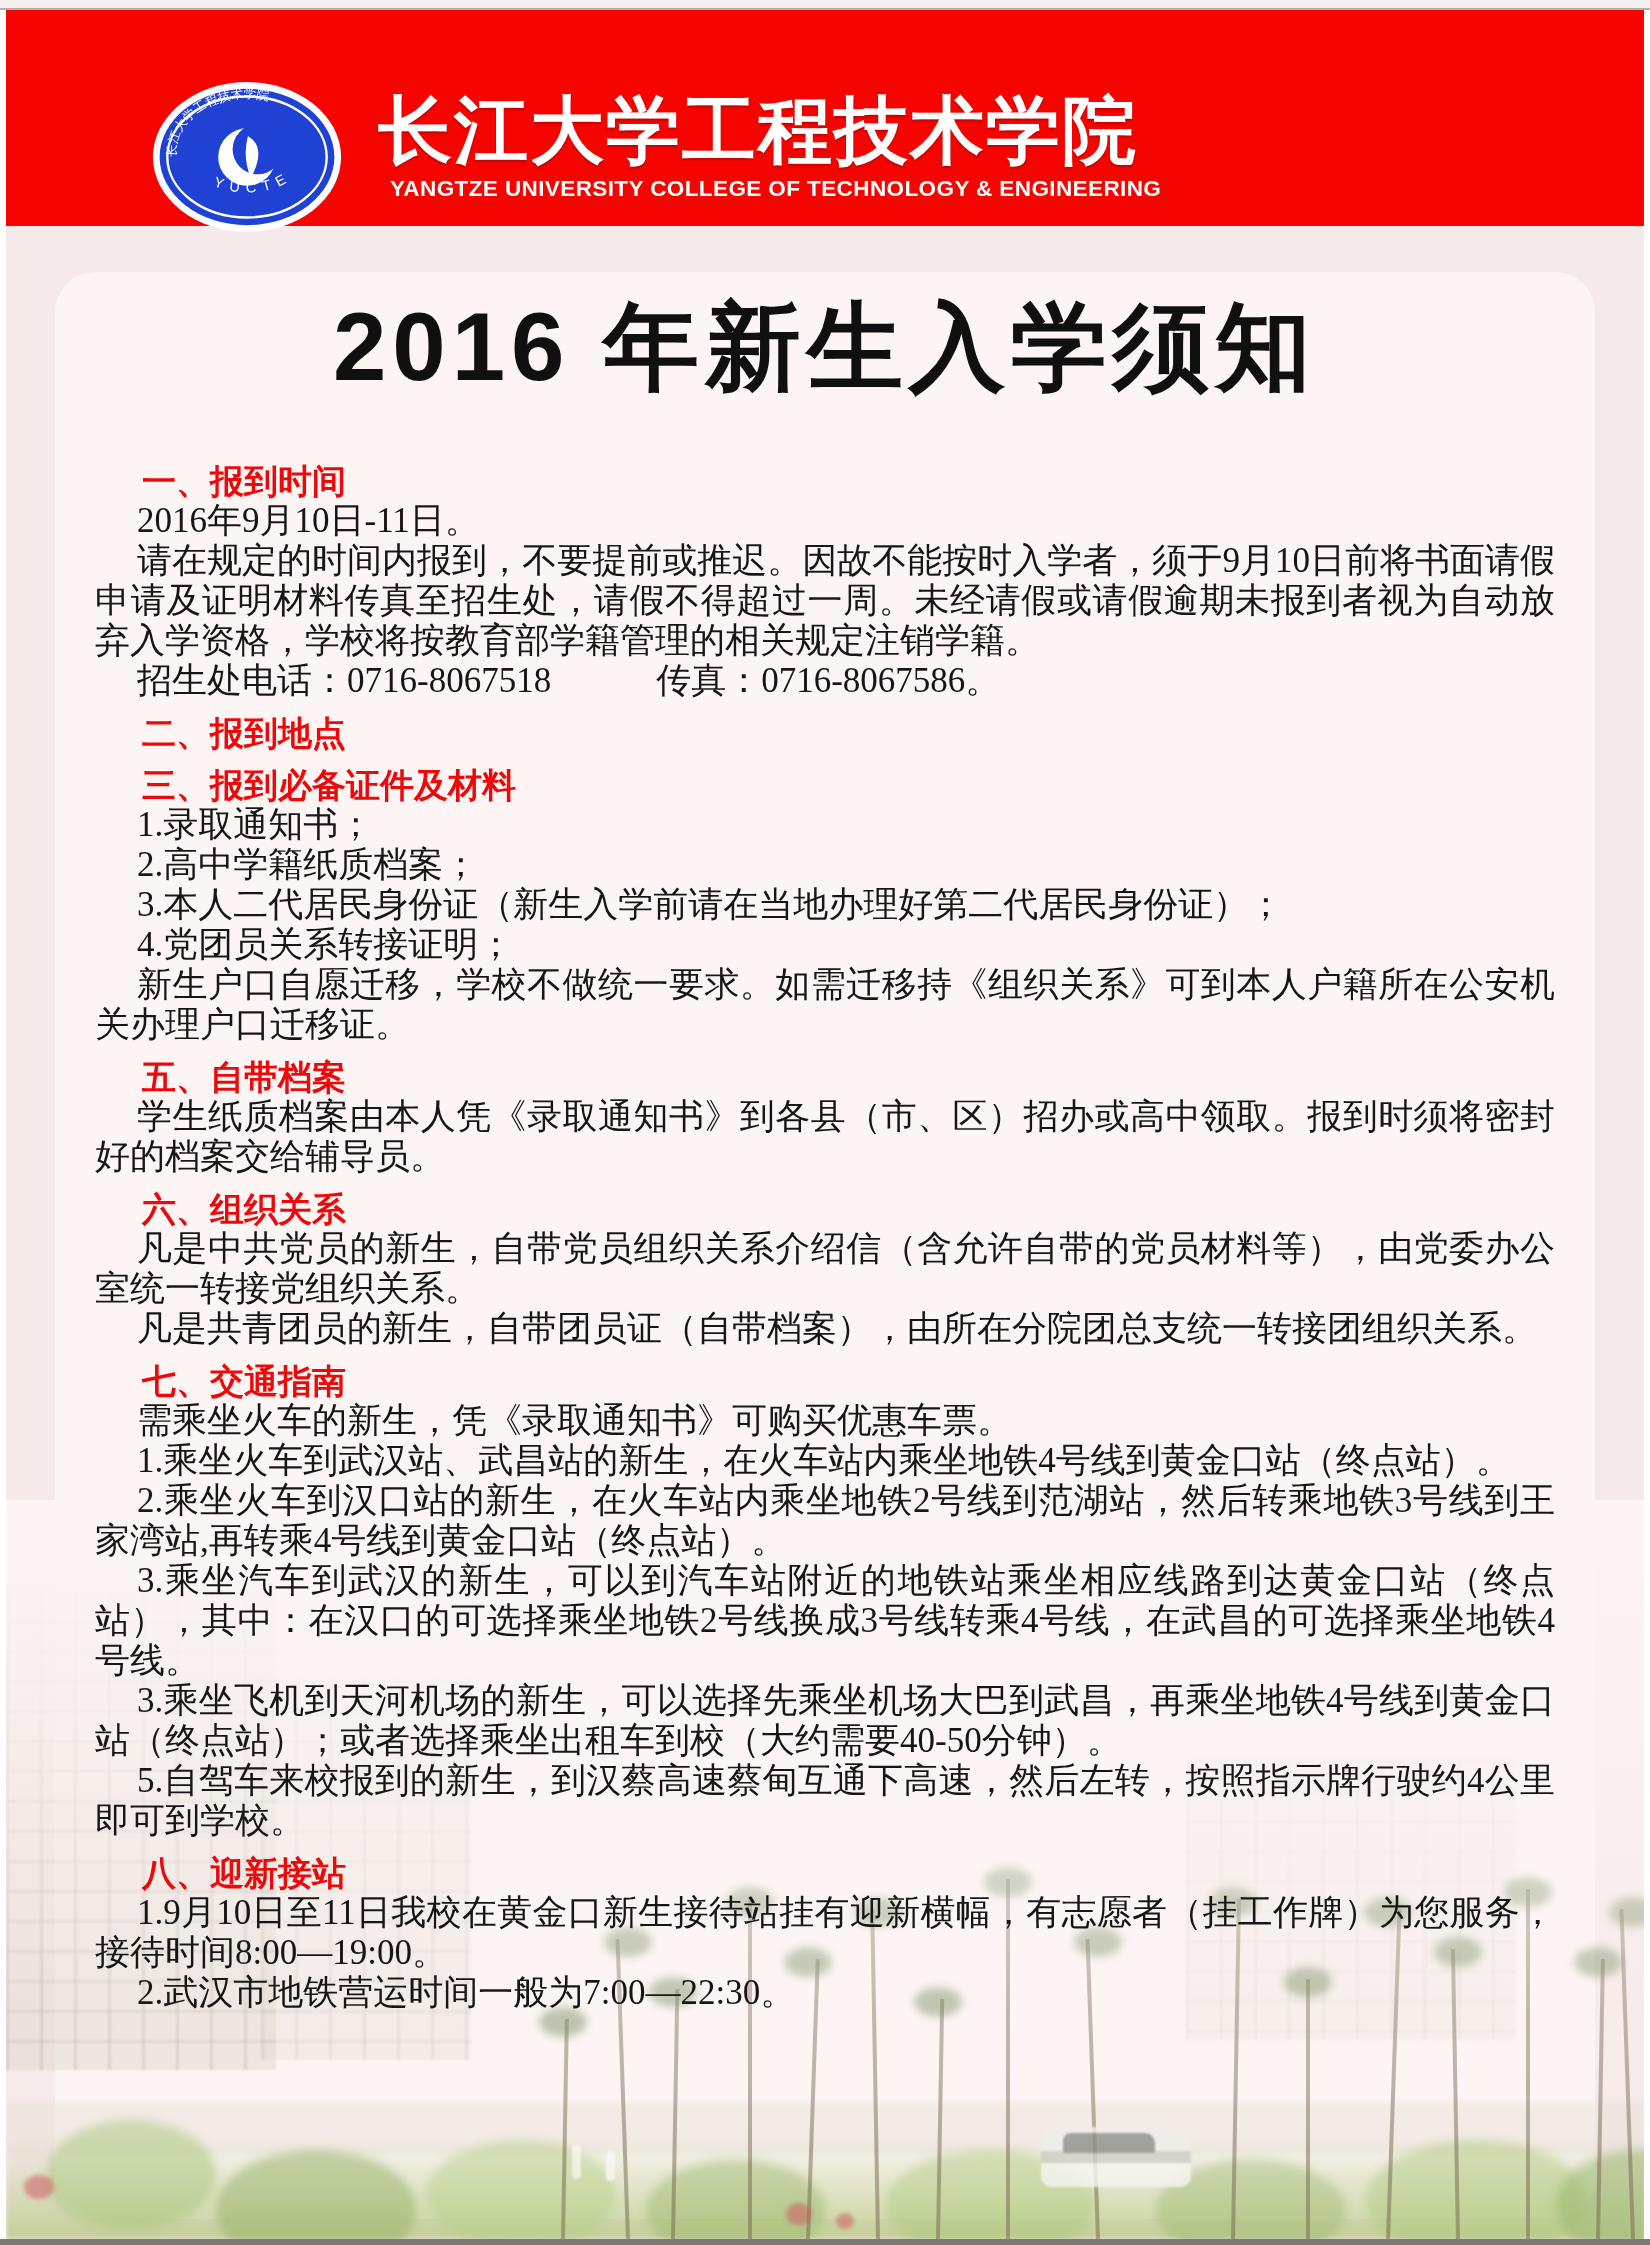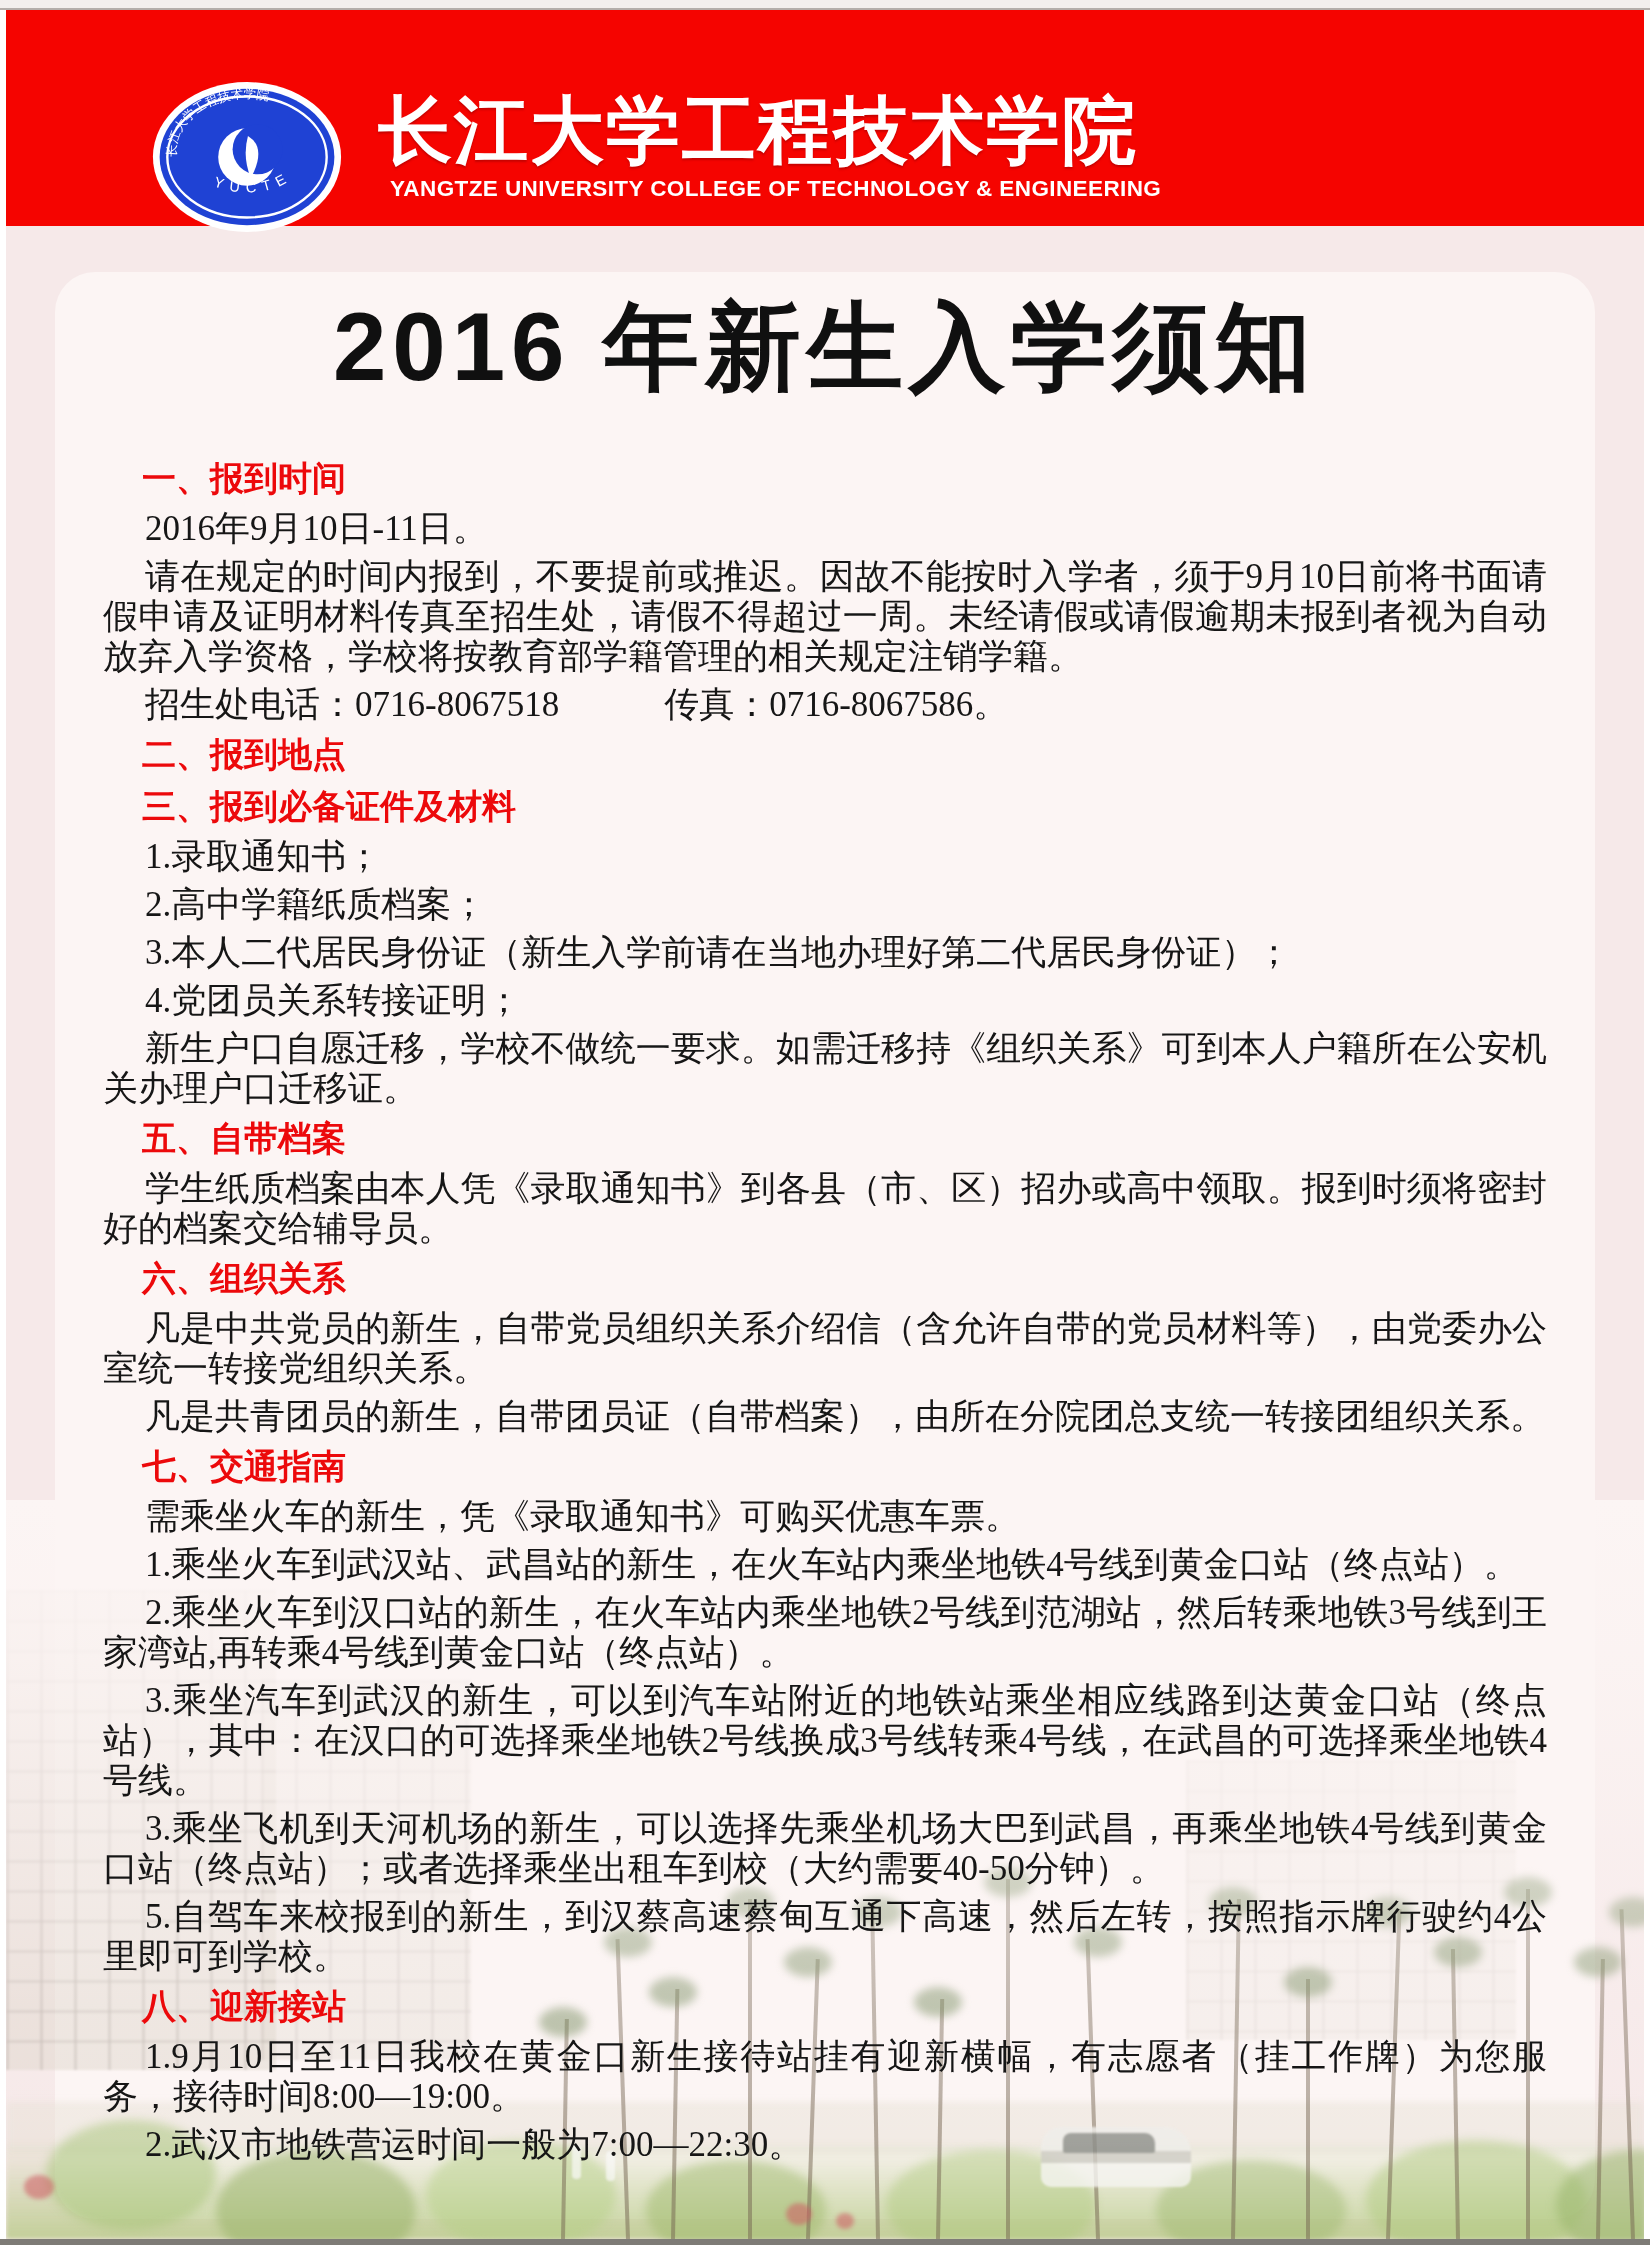--- a/index.html
+++ b/index.html
@@ -47,23 +47,23 @@
   .fade{position:absolute;left:0;top:0;right:0;bottom:0;z-index:5;
         background:linear-gradient(to bottom,rgba(252,245,244,1) 0%,rgba(252,245,244,.82) 22%,
                    rgba(252,245,244,.5) 45%,rgba(252,245,244,.15) 70%,rgba(252,245,244,0) 88%)}
 
   .content{position:absolute;left:95px;top:272px;width:1460px;z-index:6}
   .title{margin-top:19px;text-align:center;color:#101010;font-weight:700;font-size:96px;
          line-height:112px;letter-spacing:6px;font-family:"Liberation Sans","DejaVu Sans",sans-serif;
          white-space:nowrap}
   .notice-body{margin-top:58px;font-size:35px;line-height:40px;color:#161616;
                text-align:justify;text-justify:inter-ideograph}
-  .sec-heading{font-family:Liberation Mono, monospace;font-weight:bold;color:#ec090b;
+  .sec-heading{font-family:Liberation Sans, sans-serif;font-weight:bold;color:#ec090b;
                font-size:34px;line-height:40px;padding-left:47px;margin-top:12px;text-align:left}
-  .para{text-indent:42px;margin:8px}
+  .para{text-indent:42px;margin:0}
 
   .bottom-edge{position:absolute;left:0;right:0;bottom:0;height:6px;background:#7e7b76;z-index:9}
 </style>
 </head>
 <body>
 
 <div class="top-strip"></div>
 
 <div class="band">
   <div class="logo">

